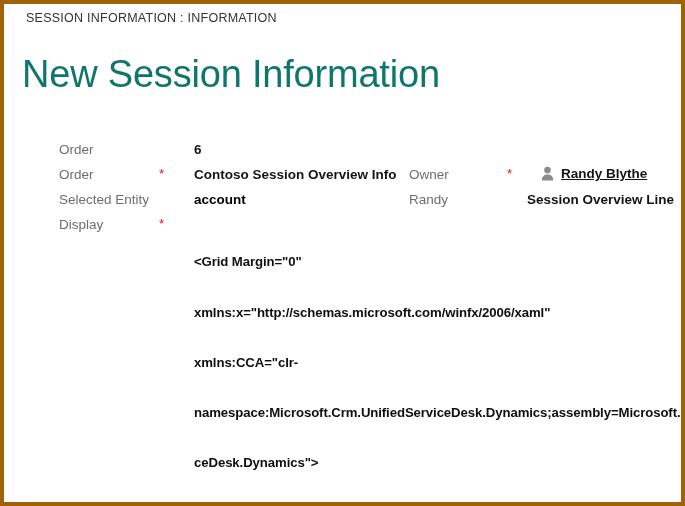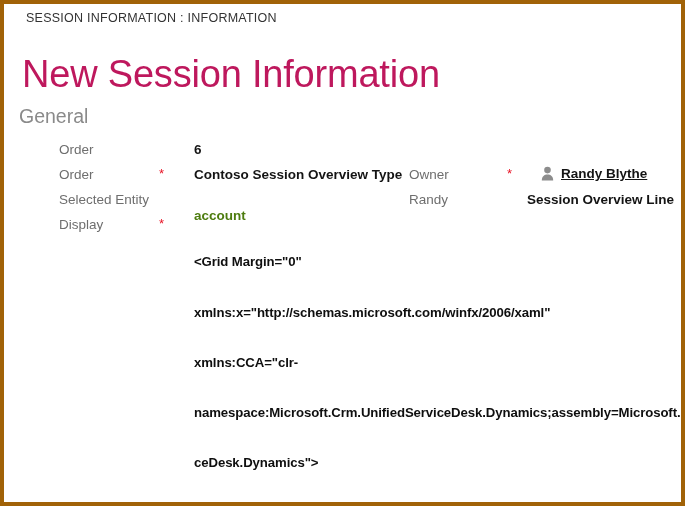--- a/index.html
+++ b/index.html
@@ -42,21 +42,21 @@
     color: #333333;
     white-space: nowrap;
   }
 
   .page-title {
     position: absolute;
     left: 18px;
     top: 21px;
     font-size: 38px;
     font-weight: 300;
-    color: #be185d;
+    color: #0f766e;
     letter-spacing: -0.2px;
     white-space: nowrap;
     line-height: 48px;
   }
 
   .section-heading {
     position: absolute;
     left: 15px;
     top: 101px;
     font-size: 19.5px;
@@ -107,25 +107,24 @@
     top: 0;
     font-size: 13.5px;
     font-weight: bold;
     color: #141414;
     white-space: nowrap;
   }
   .col-left  .f-value { left: 152px; }
   .col-right .f-value { left: 135px; }
 
   .f-value.link {
-    color: #4d7c0f;
+    color: #000000;
     font-weight: bold;
     text-decoration: none;
     cursor: pointer;
-    margin-top: 16px;
   }
 
   .owner-wrap {
     position: absolute;
     left: 149px;
     top: -1px;
     display: flex;
     align-items: center;
     white-space: nowrap;
   }
@@ -168,33 +167,32 @@
 </head>
 <body>
 
 <div class="window">
   <div class="content">
 
     <div class="breadcrumb">SESSION INFORMATION : INFORMATION</div>
 
     <h1 class="page-title">New Session Information</h1>
 
-    <div class="section-heading">General</div>
 
     <div class="form">
 
       <div class="field-row col-left" style="top:0px;">
         <span class="f-label">Order</span>
         <span class="f-value">6</span>
       </div>
 
       <div class="field-row col-left" style="top:25px;">
         <span class="f-label">Order</span>
         <span class="f-req">*</span>
-        <span class="f-value">Contoso Session Overview Type</span>
+        <span class="f-value">Contoso Session Overview Info</span>
       </div>
 
       <div class="field-row col-left" style="top:50px;">
         <span class="f-label">Selected Entity</span>
         <span class="f-value link">account</span>
       </div>
 
       <div class="field-row col-left" style="top:75px;">
         <span class="f-label">Display</span>
         <span class="f-req">*</span>

